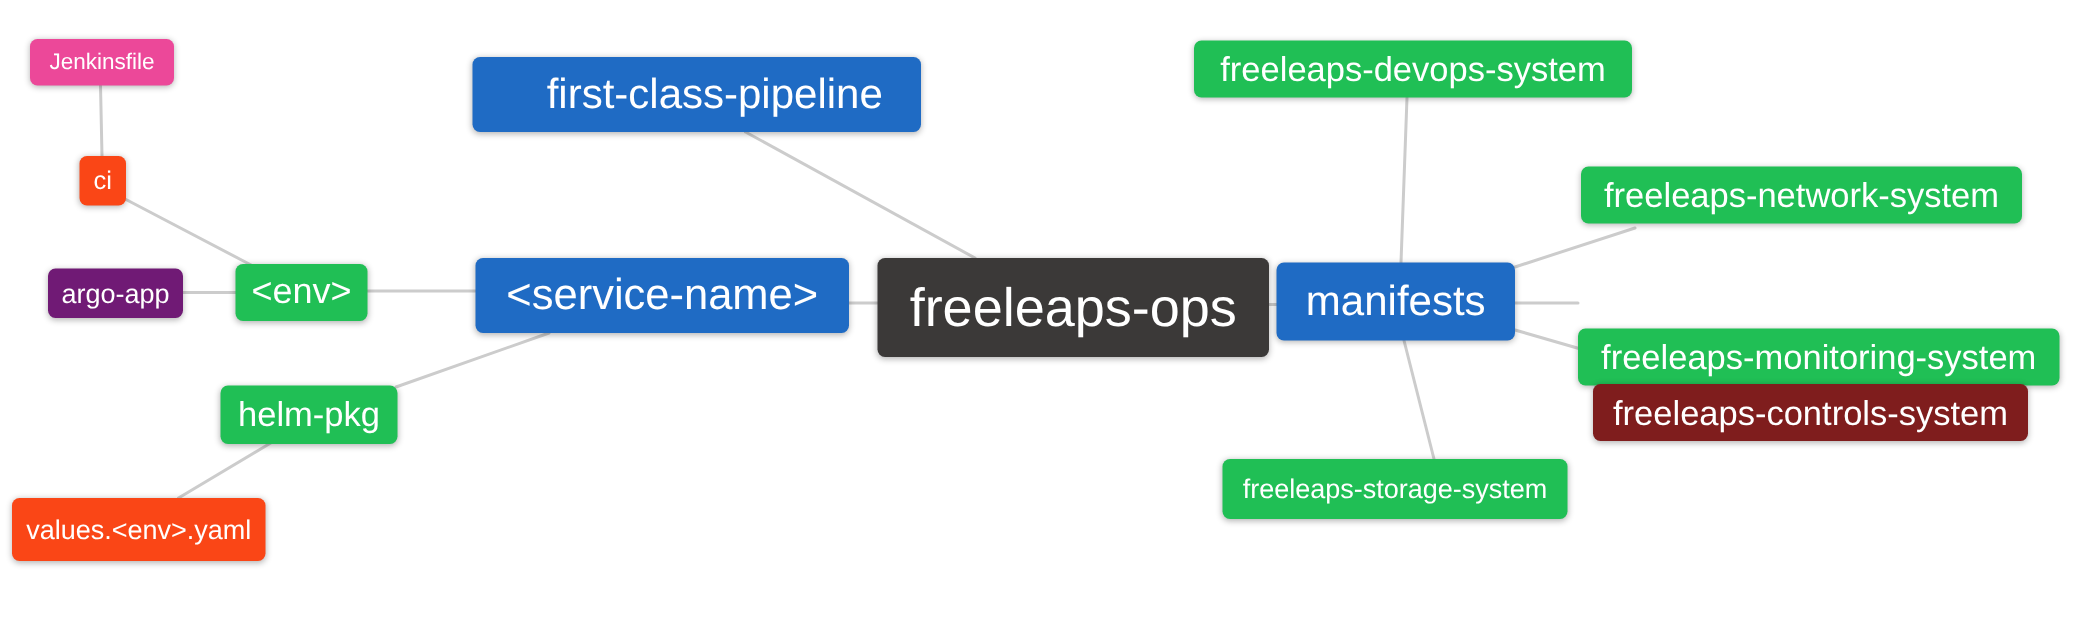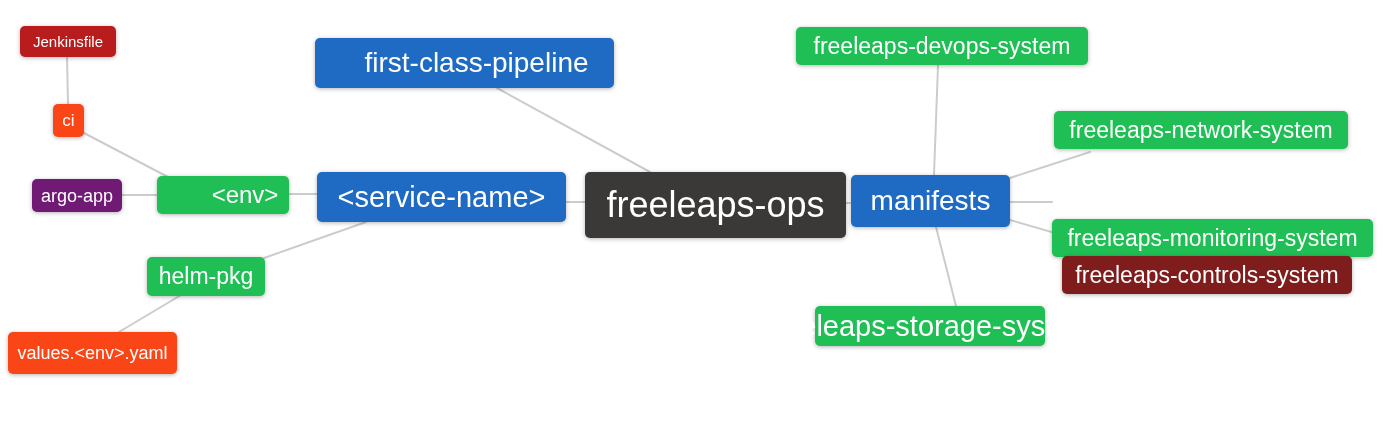--- a/index.html
+++ b/index.html
@@ -32,32 +32,32 @@
     box-shadow: 0 1px 4px rgba(0,0,0,0.3);
     white-space: nowrap;
     cursor: pointer;
     line-height: 1;
     user-select: none;
   }
   
   .n-jenkinsfile      { left: 20px;   top: 26px;  width: 96px;  height: 31px; font-size: 15px; }
   .n-ci               { left: 53px;   top: 104px; width: 31px;  height: 33px; font-size: 17px; }
   .n-argo-app         { left: 32px;   top: 179px; width: 90px;  height: 33px; font-size: 18px; }
-  .n-env              { left: 157px;  top: 176px; width: 88px;  height: 38px; font-size: 24px; padding-left: 44px; }
+  .n-env              { left: 157px;  top: 176px; width: 88px;  height: 38px; font-size: 24px; }
   .n-helm-pkg         { left: 147px;  top: 257px; width: 118px; height: 39px; font-size: 23px; }
   .n-values-env-yaml  { left: 8px;    top: 332px; width: 169px; height: 42px; font-size: 18px; }
   .n-first-class-pipeline { left: 315px; top: 38px;  width: 275px; height: 50px; font-size: 28px; padding-left: 24px; }
   .n-service-name     { left: 317px;  top: 172px; width: 249px; height: 50px; font-size: 29px; }
   .n-root             { left: 585px;  top: 172px; width: 261px; height: 66px; font-size: 36px; }
   .n-manifests        { left: 851px;  top: 175px; width: 159px; height: 52px; font-size: 28px; }
   .n-devops-system    { left: 796px;  top: 27px;  width: 292px; height: 38px; font-size: 23px; }
   .n-network-system   { left: 1054px; top: 111px; width: 294px; height: 38px; font-size: 23px; }
   .n-monitoring-system{ left: 1052px; top: 186px; width: 321px; height: 38px; font-size: 23px; margin-top: 33px; }
   .n-controls-system  { left: 1062px; top: 256px; width: 290px; height: 38px; font-size: 23px; }
-  .n-storage-system   { left: 815px;  top: 306px; width: 230px; height: 40px; font-size: 29px; }
+  .n-storage-system   { left: 815px;  top: 306px; width: 230px; height: 40px; font-size: 18px; }
 </style>
 </head>
 <body>
 
 <div class="canvas">
 
   <svg class="edges" viewBox="0 0 1390 421" xmlns="http://www.w3.org/2000/svg">
     <line x1="67" y1="57" x2="68" y2="104"></line>
     <line x1="84" y1="133" x2="168" y2="177"></line>
     <line x1="122" y1="195" x2="157" y2="195"></line>
@@ -67,21 +67,21 @@
     <line x1="497" y1="88" x2="650" y2="172"></line>
     <line x1="566" y1="202" x2="585" y2="202"></line>
     <line x1="846" y1="203" x2="851" y2="203"></line>
     <line x1="938" y1="65" x2="934" y2="175"></line>
     <line x1="1010" y1="178" x2="1090" y2="152"></line>
     <line x1="1010" y1="202" x2="1052" y2="202"></line>
     <line x1="1010" y1="220" x2="1138" y2="257"></line>
     <line x1="936" y1="227" x2="956" y2="306"></line>
   </svg>
 
-  <div class="node n-jenkinsfile" style="background: #b91c1c;">Jenkinsfile</div>
+  <div class="node n-jenkinsfile" style="background: #ec4899;">Jenkinsfile</div>
   <div class="node n-ci" style="background: rgb(250, 70, 22);">ci</div>
   <div class="node n-argo-app" style="background: #701a75;">argo-app</div>
   <div class="node n-env" style="background: rgb(32, 191, 85);">&lt;env&gt;</div>
   <div class="node n-helm-pkg" style="background: rgb(32, 191, 85);">helm-pkg</div>
   <div class="node n-values-env-yaml" style="background: rgb(250, 70, 22);">values.&lt;env&gt;.yaml</div>
   <div class="node n-first-class-pipeline" style="background: rgb(31, 107, 196);">first-class-pipeline</div>
   <div class="node n-service-name" style="background: rgb(31, 107, 196);">&lt;service-name&gt;</div>
   <div class="node n-root" style="background: rgb(59, 57, 56);">freeleaps-ops</div>
   <div class="node n-manifests" style="background: rgb(31, 107, 196);">manifests</div>
   <div class="node n-devops-system" style="background: rgb(32, 191, 85);">freeleaps-devops-system</div>

